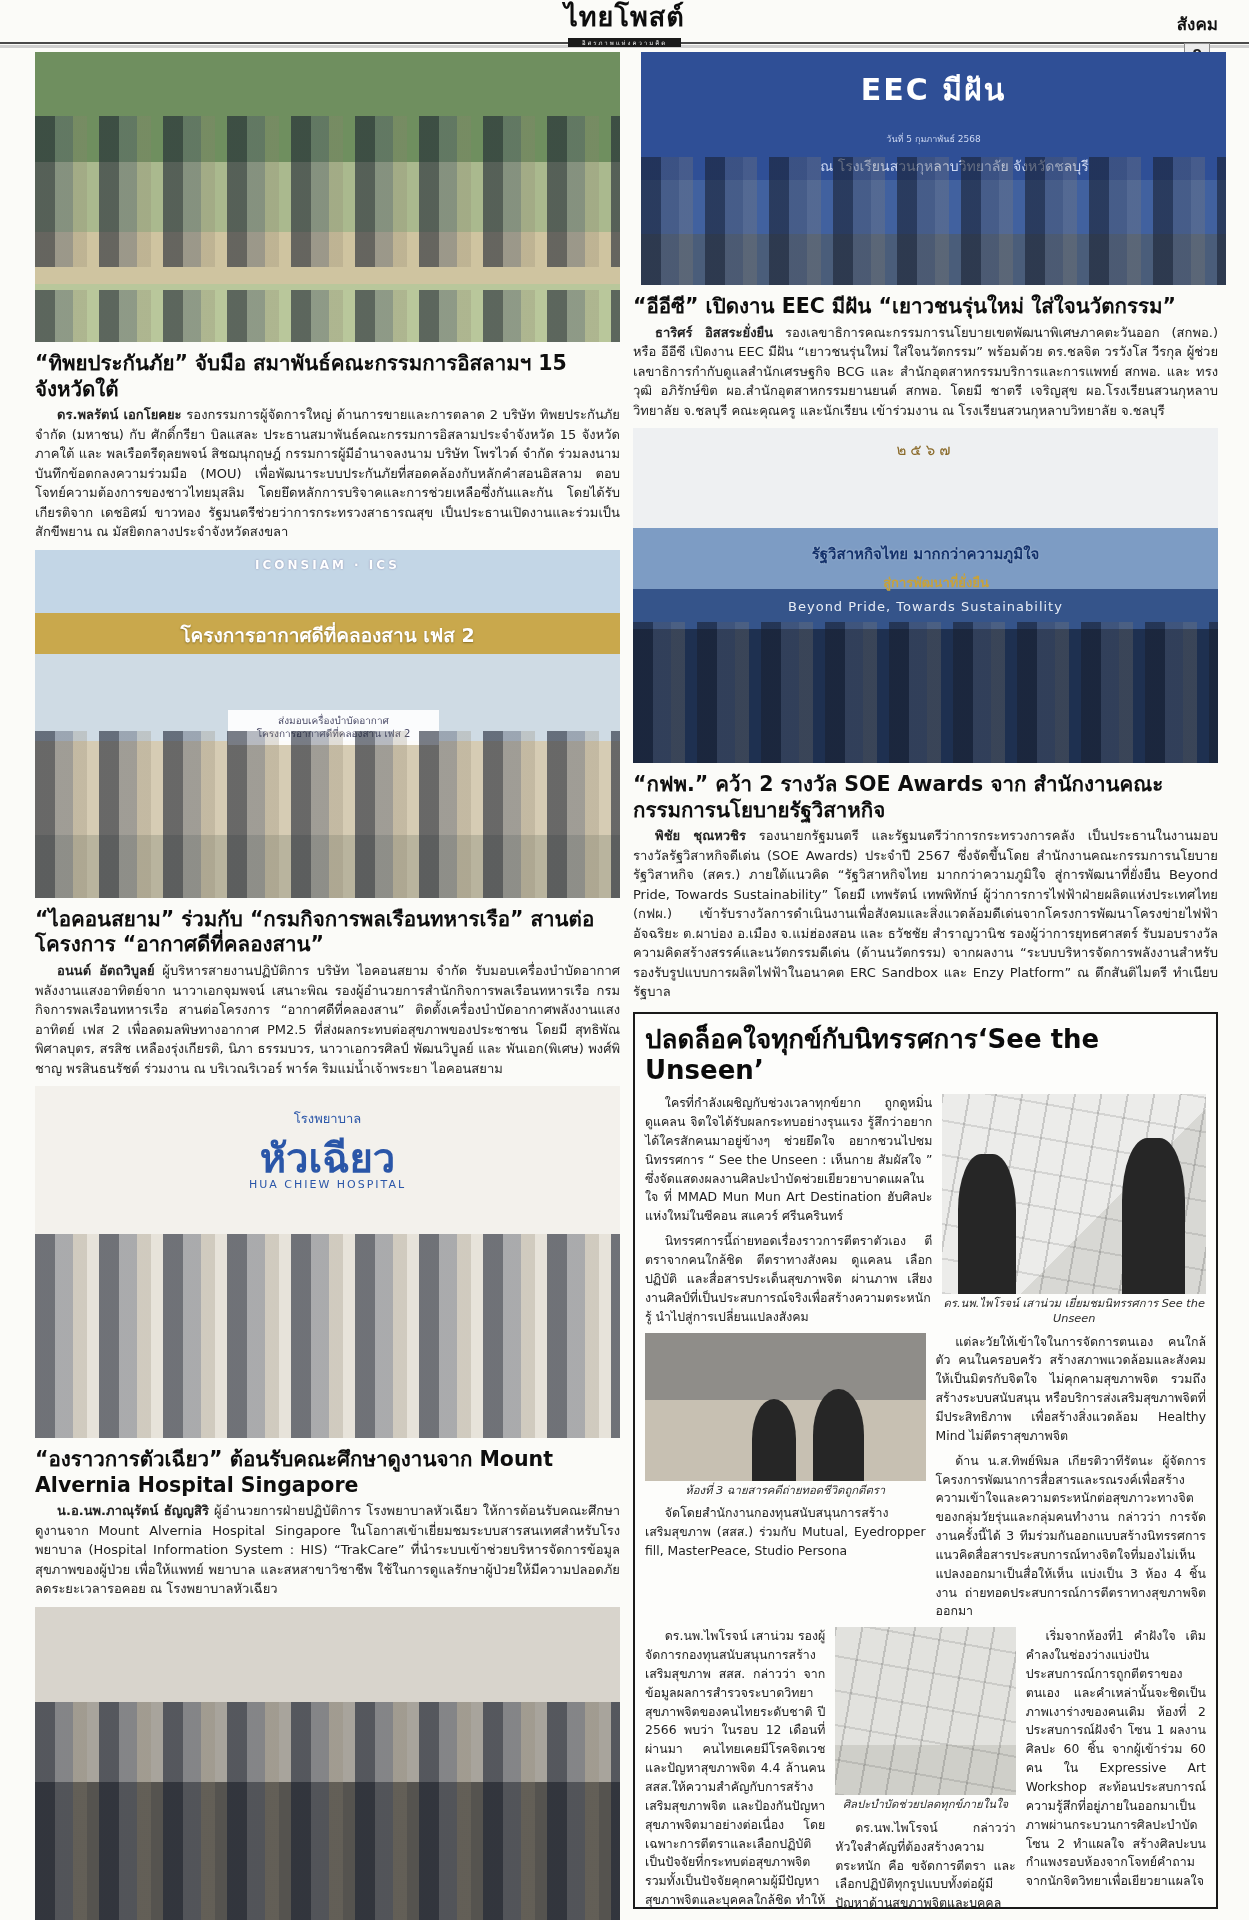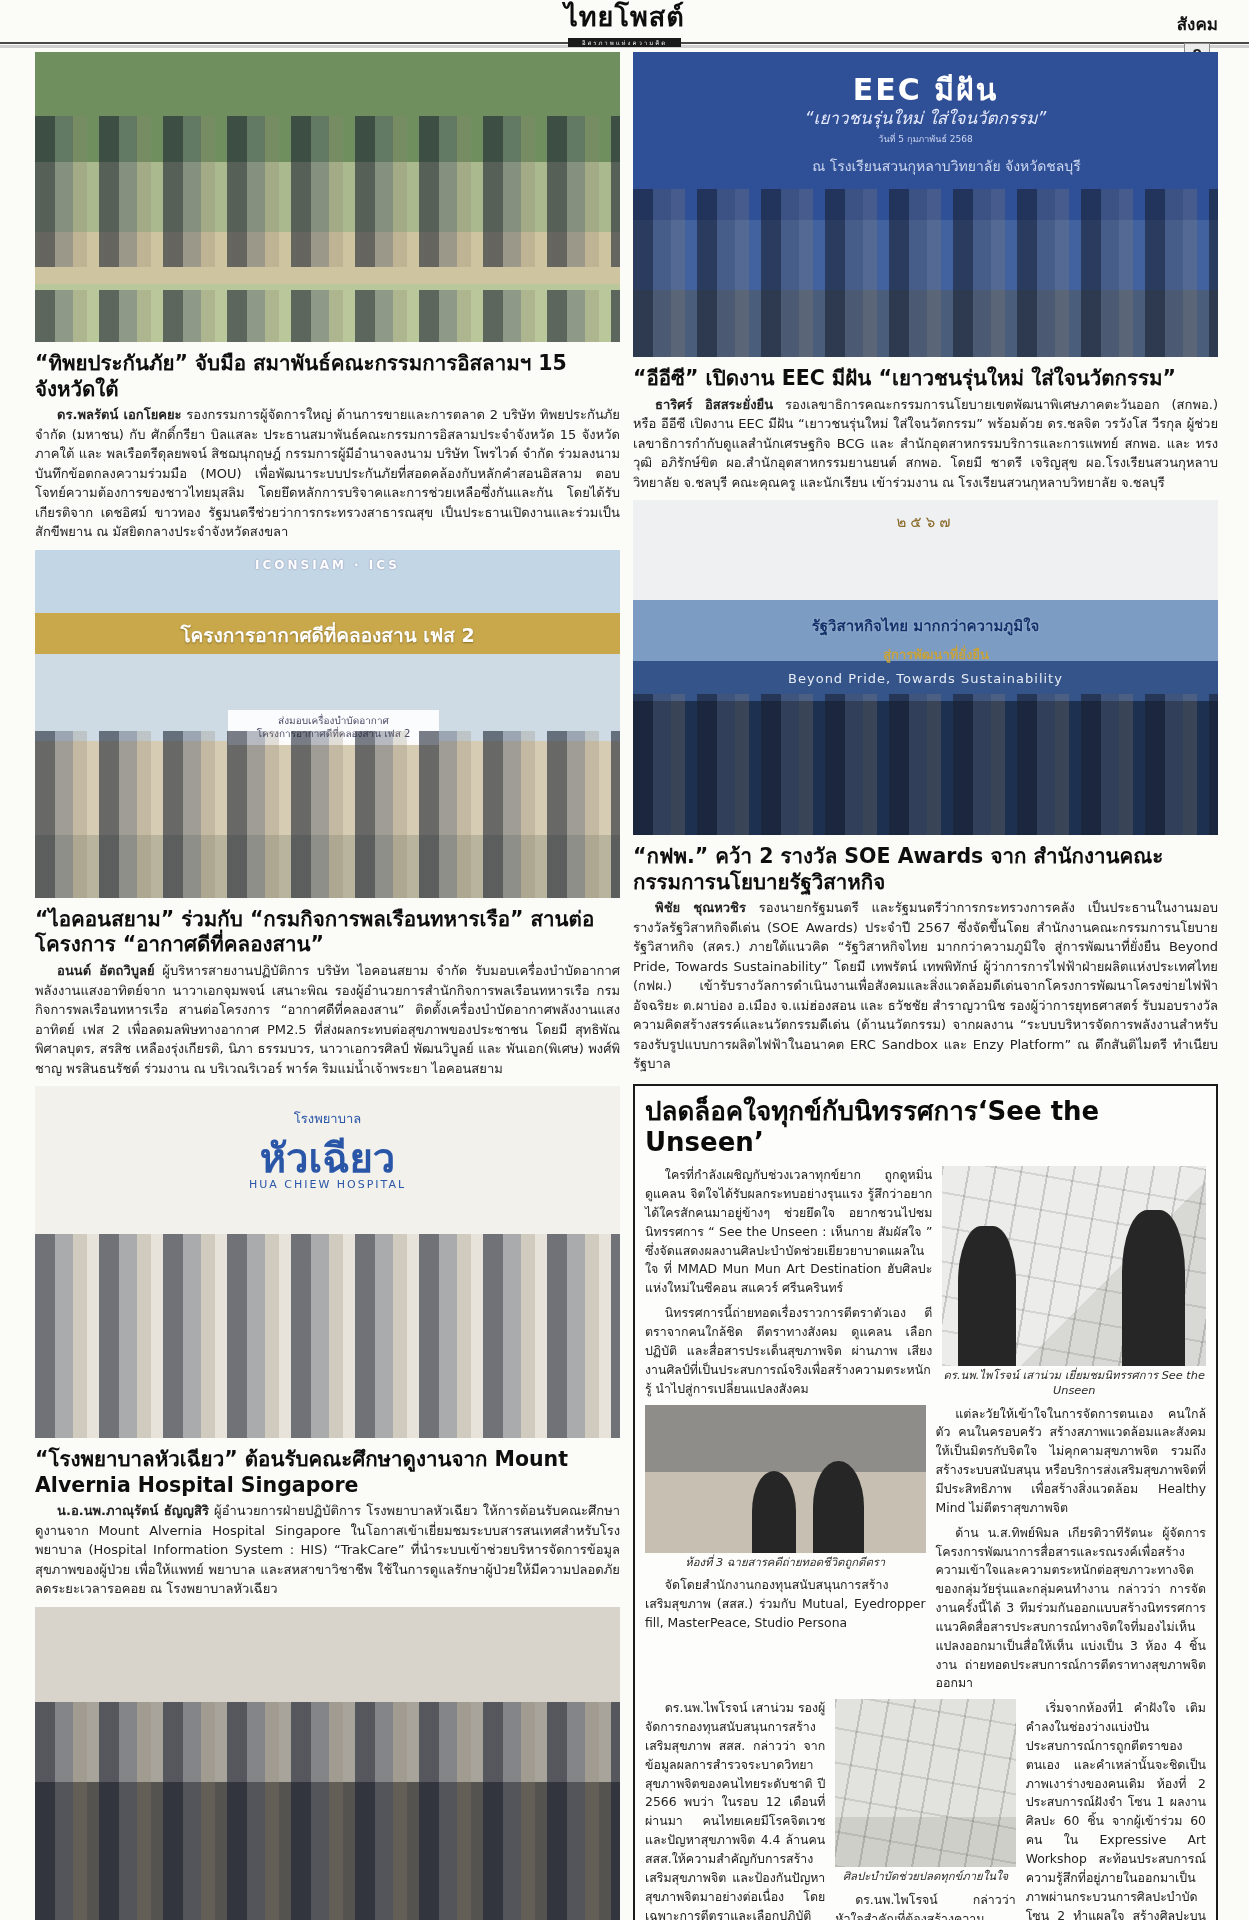--- a/index.html
+++ b/index.html
@@ -32,21 +32,21 @@
   .crowd{position:absolute;left:0;right:0;bottom:0;
     background:repeating-linear-gradient(90deg,
       rgba(25,32,48,.58) 0 20px, rgba(78,86,104,.40) 20px 38px,
       rgba(140,130,110,.25) 38px 52px, rgba(25,32,48,.0) 52px 64px);}
   .ph-sign{position:absolute;background:rgba(255,255,255,.92);color:#4a4a66;text-align:center;
     padding:4px 6px;font-size:10px;line-height:1.35;}
   .ov{position:absolute;text-align:center;left:0;right:0;}
   
   .ph-mou{height:290px;background:linear-gradient(180deg,#6f8f5f 0 38%,#aab98e 38% 62%,#cfc4a0 62% 80%,#b9c79b 80%);}
   
-  .ph-eec{height:305px;background:linear-gradient(180deg,#2f4f96 0 55%,#41619f 55% 78%,#4a5d7a 78%);}
+  .ph-eec{height:233px;background:linear-gradient(180deg,#2f4f96 0 55%,#41619f 55% 78%,#4a5d7a 78%);margin-left:8px;}
   .ph-eec .t1{top:14px;color:#fff;font-size:30px;font-weight:bold;letter-spacing:2px;}
   .ph-eec .t2{top:52px;color:#e8ecff;font-size:17px;font-style:italic;}
   .ph-eec .t3{top:80px;color:#cdd8f2;font-size:9px;}
   .ph-eec .t4{top:103px;color:#cdd8f2;font-size:14px;padding-left:42px;}
   
   .ph-icon{height:348px;background:linear-gradient(180deg,#c3d6e6 0 18%,#c9a84c 18% 30%,#cfdbe4 30% 55%,#d6ccb4 55% 82%,#b9b49e 82%);}
   .ph-icon .logos{top:8px;color:#fff;font-size:12px;font-weight:bold;letter-spacing:3px;text-shadow:0 0 2px #88a;}
   .ph-icon .banner{top:70px;color:#fff;font-size:19px;font-weight:bold;text-shadow:0 1px 2px rgba(90,70,10,.6);}
   .ph-icon .sign{left:33%;top:46%;width:34%;}
   
@@ -123,39 +123,38 @@
         <p class="body-text"><span class="lead">อนนต์ อัตถวิบูลย์</span><span> ผู้บริหารสายงานปฏิบัติการ บริษัท ไอคอนสยาม จำกัด รับมอบเครื่องบำบัดอากาศพลังงานแสงอาทิตย์จาก นาวาเอกจุมพจน์ เสนาะพิณ รองผู้อำนวยการสำนักกิจการพลเรือนทหารเรือ กรมกิจการพลเรือนทหารเรือ สานต่อโครงการ “อากาศดีที่คลองสาน” ติดตั้งเครื่องบำบัดอากาศพลังงานแสงอาทิตย์ เฟส 2 เพื่อลดมลพิษทางอากาศ PM2.5 ที่ส่งผลกระทบต่อสุขภาพของประชาชน โดยมี สุทธิพัณ พิศาลบุตร, สรสิช เหลืองรุ่งเกียรติ, นิภา ธรรมบวร, นาวาเอกวรศิลป์ พัฒนวิบูลย์ และ พันเอก(พิเศษ) พงศ์พิชาญ พรสินธนรัชต์ ร่วมงาน ณ บริเวณริเวอร์ พาร์ค ริมแม่น้ำเจ้าพระยา ไอคอนสยาม</span></p>
       </div>
 
       <div>
         <div class="photo ph-hos">
           <div class="ov t0">โรงพยาบาล</div>
           <div class="ov t1">หัวเฉียว</div>
           <div class="ov t2">HUA CHIEW HOSPITAL</div>
           <div class="crowd" style="height:58%;"></div>
         </div>
-        <div class="headline">“โรงพยาบาลหัวเฉียว” ต้อนรับคณะศึกษาดูงานจาก Mount Alvernia Hospital Singapore</div>
+        <div class="headline">“องราวการตัวเฉียว” ต้อนรับคณะศึกษาดูงานจาก Mount Alvernia Hospital Singapore</div>
         <p class="body-text"><span class="lead">น.อ.นพ.ภาณุรัตน์ ธัญญสิริ</span><span> ผู้อำนวยการฝ่ายปฏิบัติการ โรงพยาบาลหัวเฉียว ให้การต้อนรับคณะศึกษาดูงานจาก Mount Alvernia Hospital Singapore ในโอกาสเข้าเยี่ยมชมระบบสารสนเทศสำหรับโรงพยาบาล (Hospital Information System : HIS) “TrakCare” ที่นำระบบเข้าช่วยบริหารจัดการข้อมูลสุขภาพของผู้ป่วย เพื่อให้แพทย์ พยาบาล และสหสาขาวิชาชีพ ใช้ในการดูแลรักษาผู้ป่วยให้มีความปลอดภัย ลดระยะเวลารอคอย ณ โรงพยาบาลหัวเฉียว</span></p>
       </div>
 
       <div>
         <div class="photo ph-spa">
           <div class="crowd" style="height:70%;"></div>
         </div>
 
       </div>
 
     </div>
 
     <div class="col">
 
       <div>
         <div class="photo ph-eec">
           <div class="ov t1">EEC มีฝัน</div>
-          <div class="ov t2">“เยาวชนรุ่นใหม่ ใส่ใจนวัตกรรม”</div>
           <div class="ov t3">วันที่ 5 กุมภาพันธ์ 2568</div>
           <div class="ov t4">ณ โรงเรียนสวนกุหลาบวิทยาลัย จังหวัดชลบุรี</div>
           <div class="crowd" style="height:55%;"></div>
         </div>
         <div class="headline">“อีอีซี” เปิดงาน EEC มีฝัน “เยาวชนรุ่นใหม่ ใส่ใจนวัตกรรม”</div>
         <p class="body-text"><span class="lead">ธาริศร์ อิสสระยั่งยืน</span><span> รองเลขาธิการคณะกรรมการนโยบายเขตพัฒนาพิเศษภาคตะวันออก (สกพอ.) หรือ อีอีซี เปิดงาน EEC มีฝัน “เยาวชนรุ่นใหม่ ใส่ใจนวัตกรรม” พร้อมด้วย ดร.ชลจิต วรวังโส วีรกุล ผู้ช่วยเลขาธิการกำกับดูแลสำนักเศรษฐกิจ BCG และ สำนักอุตสาหกรรมบริการและการแพทย์ สกพอ. และ ทรงวุฒิ อภิรักษ์ขิต ผอ.สำนักอุตสาหกรรมยานยนต์ สกพอ. โดยมี ชาตรี เจริญสุข ผอ.โรงเรียนสวนกุหลาบวิทยาลัย จ.ชลบุรี คณะคุณครู และนักเรียน เข้าร่วมงาน ณ โรงเรียนสวนกุหลาบวิทยาลัย จ.ชลบุรี</span></p>
       </div>
 
       <div>
         <div class="photo ph-soe">

